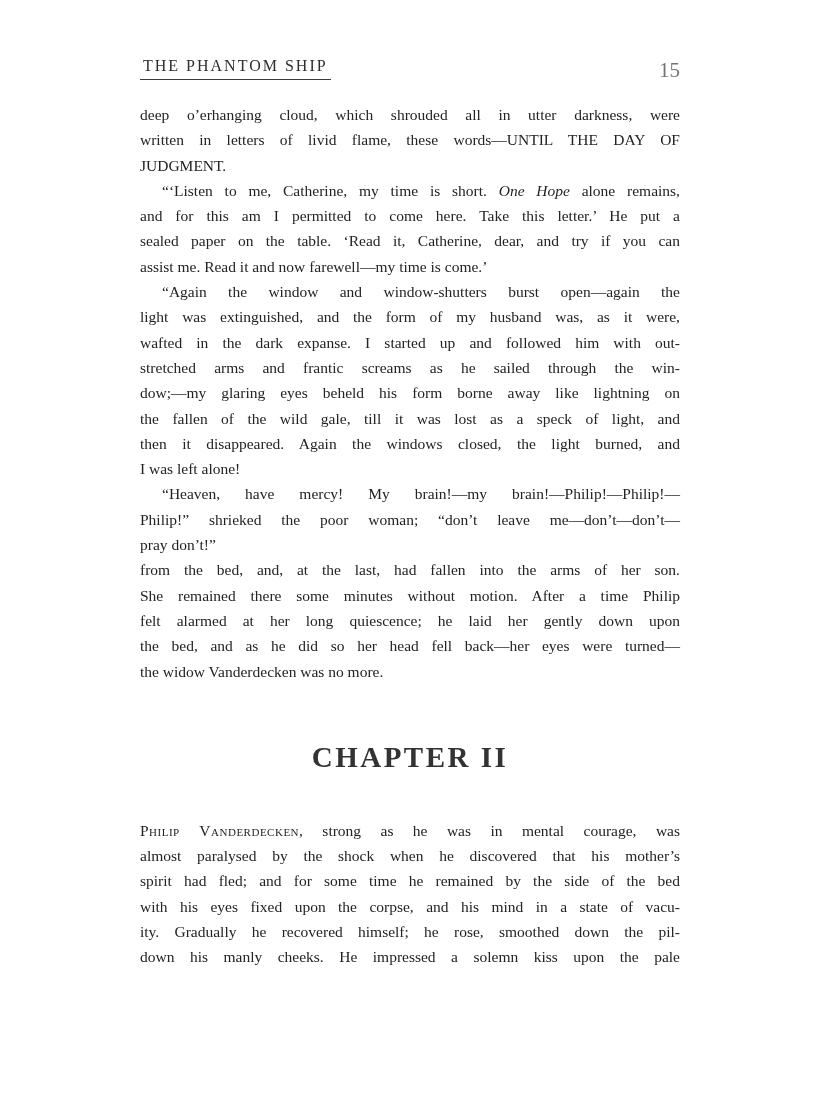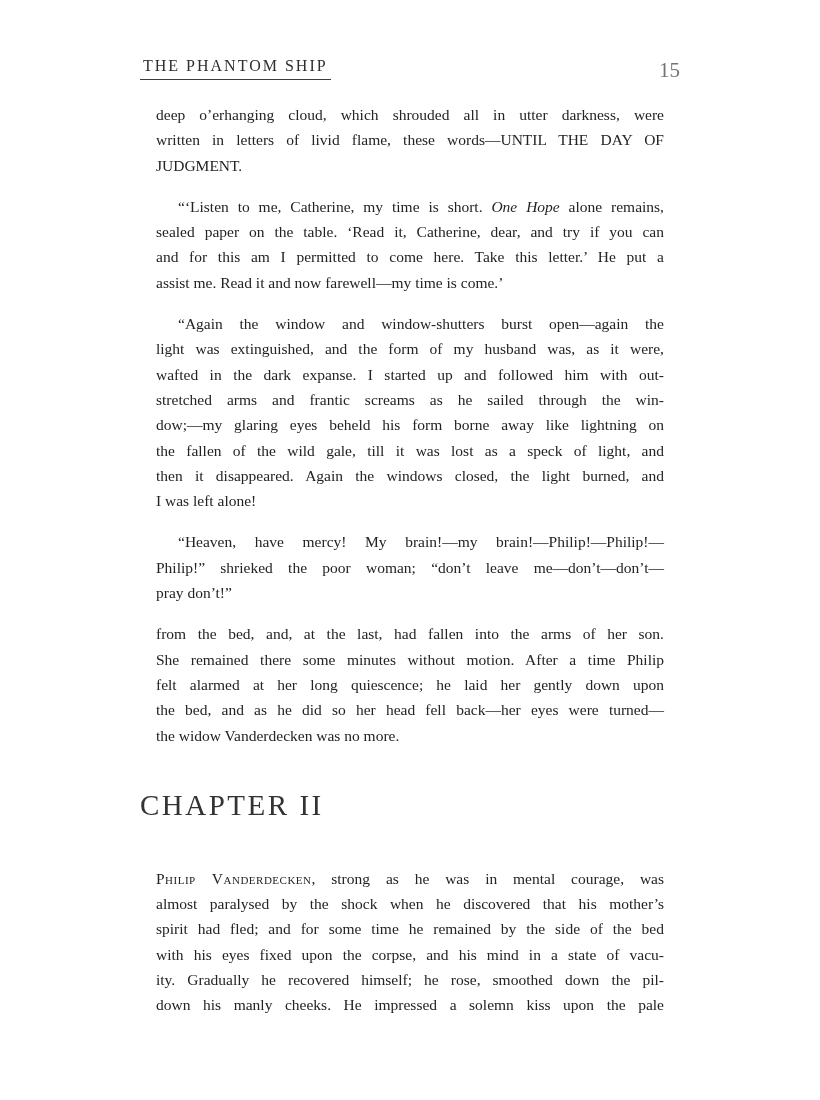--- a/index.html
+++ b/index.html
@@ -33,40 +33,41 @@
     white-space: nowrap;
   }
   .page-number {
     position: absolute;
     right: 0;
     top: 1px;
     font-size: 21px;
     color: #737373;
   }
   .body-text { margin-top: 18px; }
-  .para { margin: 16px; }
+  .para { margin: 0; }
   .line {
     height: 25.3px;
     line-height: 25.3px;
     font-size: 15.5px;
     text-align: justify;
     text-align-last: justify;
     white-space: normal;
     overflow: visible;
   }
   .line.last-line { text-align-last: left; }
   .line.first-indent { padding-left: 22px; }
   .seg-italic { font-style: italic; }
   .seg-smallcaps { font-variant: small-caps; letter-spacing: 0.5px; }
   .chapter-heading {
-    margin-top: 40px;
+    margin-top: 56px;
     height: 34px;
     line-height: 34px;
+    text-align: center;
     font-size: 29px;
-    font-weight: normal;
+    font-weight: bold;
     letter-spacing: 2.5px;
     color: #333333;
   }
   .chapter-text { margin-top: 44px; }
 </style>
 </head>
 <body>
 
 <div class="page">
   <div class="text-block">
@@ -77,22 +78,22 @@
     </header>
 
     <main class="body-text" id="body-paragraphs">
         <div class="para">
           <div class="line"><span>deep o’erhanging cloud, which shrouded all in utter darkness, were</span></div>
           <div class="line"><span>written in letters of livid flame, these words—UNTIL THE DAY OF</span></div>
           <div class="line last-line"><span>JUDGMENT.</span></div>
         </div>
         <div class="para">
           <div class="line first-indent"><span>“‘Listen to me, Catherine, my time is short. </span><span class="seg-italic">One Hope</span><span> alone remains,</span></div>
+          <div class="line"><span>and for this am I permitted to come here. Take this letter.’ He put a</span></div>
           <div class="line"><span>sealed paper on the table. ‘Read it, Catherine, dear, and try if you can</span></div>
-          <div class="line"><span>and for this am I permitted to come here. Take this letter.’ He put a</span></div>
           <div class="line last-line"><span>assist me. Read it and now farewell—my time is come.’</span></div>
         </div>
         <div class="para">
           <div class="line first-indent"><span>“Again the window and window-shutters burst open—again the</span></div>
           <div class="line"><span>light was extinguished, and the form of my husband was, as it were,</span></div>
           <div class="line"><span>wafted in the dark expanse. I started up and followed him with out-</span></div>
           <div class="line"><span>stretched arms and frantic screams as he sailed through the win-</span></div>
           <div class="line"><span>dow;—my glaring eyes beheld his form borne away like lightning on</span></div>
           <div class="line"><span>the fallen of the wild gale, till it was lost as a speck of light, and</span></div>
           <div class="line"><span>then it disappeared. Again the windows closed, the light burned, and</span></div>

